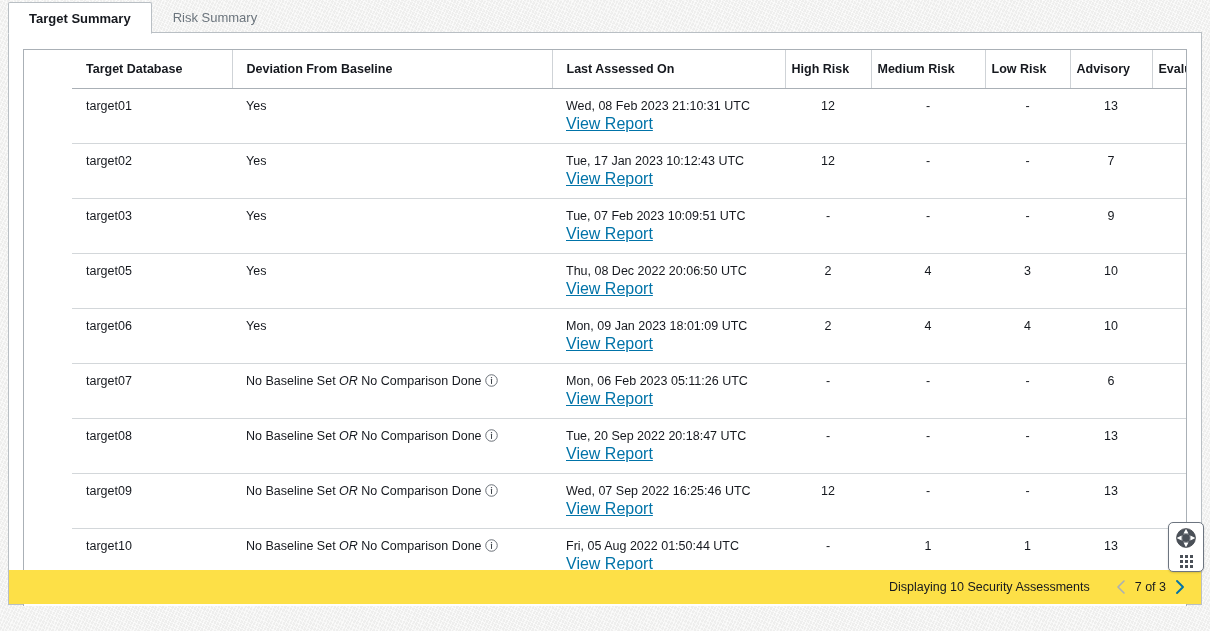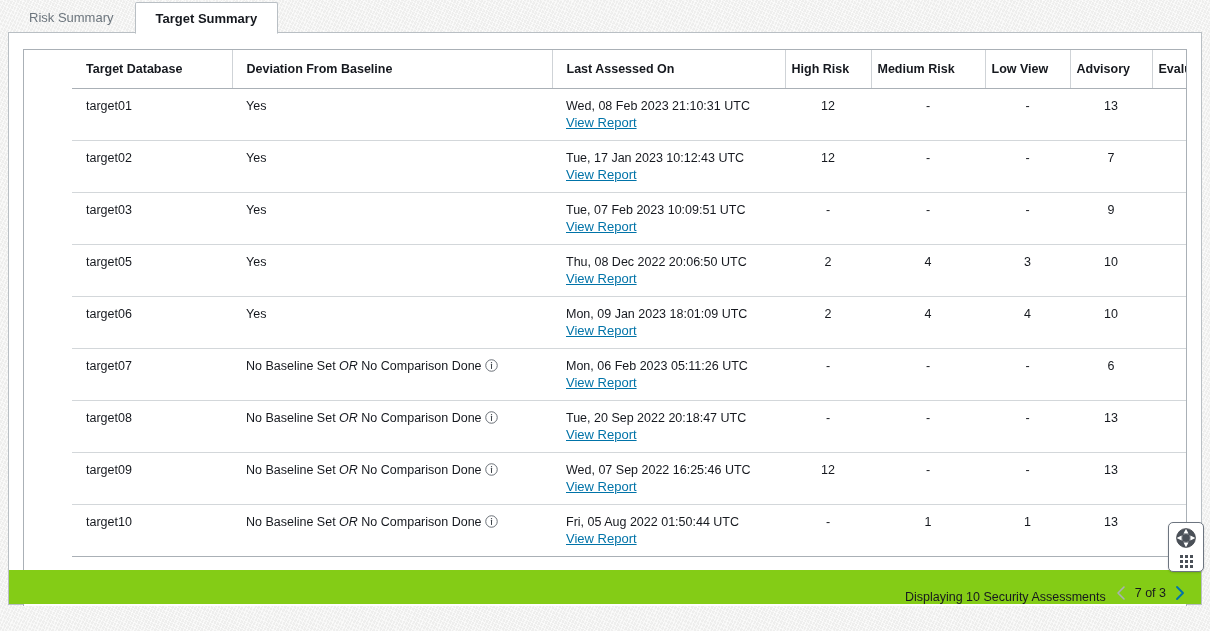--- a/index.html
+++ b/index.html
@@ -139,40 +139,40 @@
   .dev-text i { font-style: italic; }
   .info-icon {
     display: inline-block;
     vertical-align: -2px;
     margin-left: 3px;
     cursor: pointer;
   }
   .link {
     color: #0073a8;
     text-decoration: underline;
-    font-size: 13px;
+    font-size: 16px;
     cursor: pointer;
     display: inline-block;
     margin-top: 2px;
   }
   .date-line { white-space: nowrap; }
 
   
   .foot {
     position: absolute;
     left: 0;
     right: 0;
     bottom: 0;
     height: 34px;
-    background: #84cc16;
+    background: #fde047;
     display: flex;
-    align-items: flex-end;
+    align-items: center;
     justify-content: flex-end;
     padding-right: 12px;
-    gap: 6px;
+    gap: 22px;
   }
   .foot .count {
     font-size: 12.5px;
     color: #16191f;
     white-space: nowrap;
   }
   .pager {
     display: flex;
     align-items: center;
     gap: 4px;
@@ -223,25 +223,25 @@
     background: #4a5058;
     display: block;
   }
 </style>
 </head>
 <body>
 
 <div class="bg-texture"></div>
 
 <div class="tabbar">
+  <div class="tab active">
+    <span>Target Summary</span>
+  </div>
   <div class="tab inactive">
     <span>Risk Summary</span>
-  </div>
-  <div class="tab active">
-    <span>Target Summary</span>
   </div>
 </div>
 
 <div class="panel">
 
   <div class="table-frame">
     <table class="grid">
       <colgroup>
         <col class="c-target">
           <col class="c-dev">
@@ -252,21 +252,21 @@
         <col class="c-adv">
           <col class="c-eval">
       </colgroup>
       <thead>
         <tr>
           <th>Target Database</th>
           <th>Deviation From Baseline</th>
           <th>Last Assessed On</th>
           <th class="num">High Risk</th>
           <th class="num">Medium Risk</th>
-          <th class="num">Low View</th>
+          <th class="num">Low Risk</th>
           <th class="num">Advisory</th>
           <th class="num">Evaluate</th>
         </tr>
       </thead>
       <tbody id="table-body">
           <tr>
             <td>target01</td>
             <td><span class="dev-text">Yes</span></td>
             <td><div class="date-line">Wed, 08 Feb 2023 21:10:31 UTC</div><a class="link">View Report</a></td>
             <td class="num">12</td>

